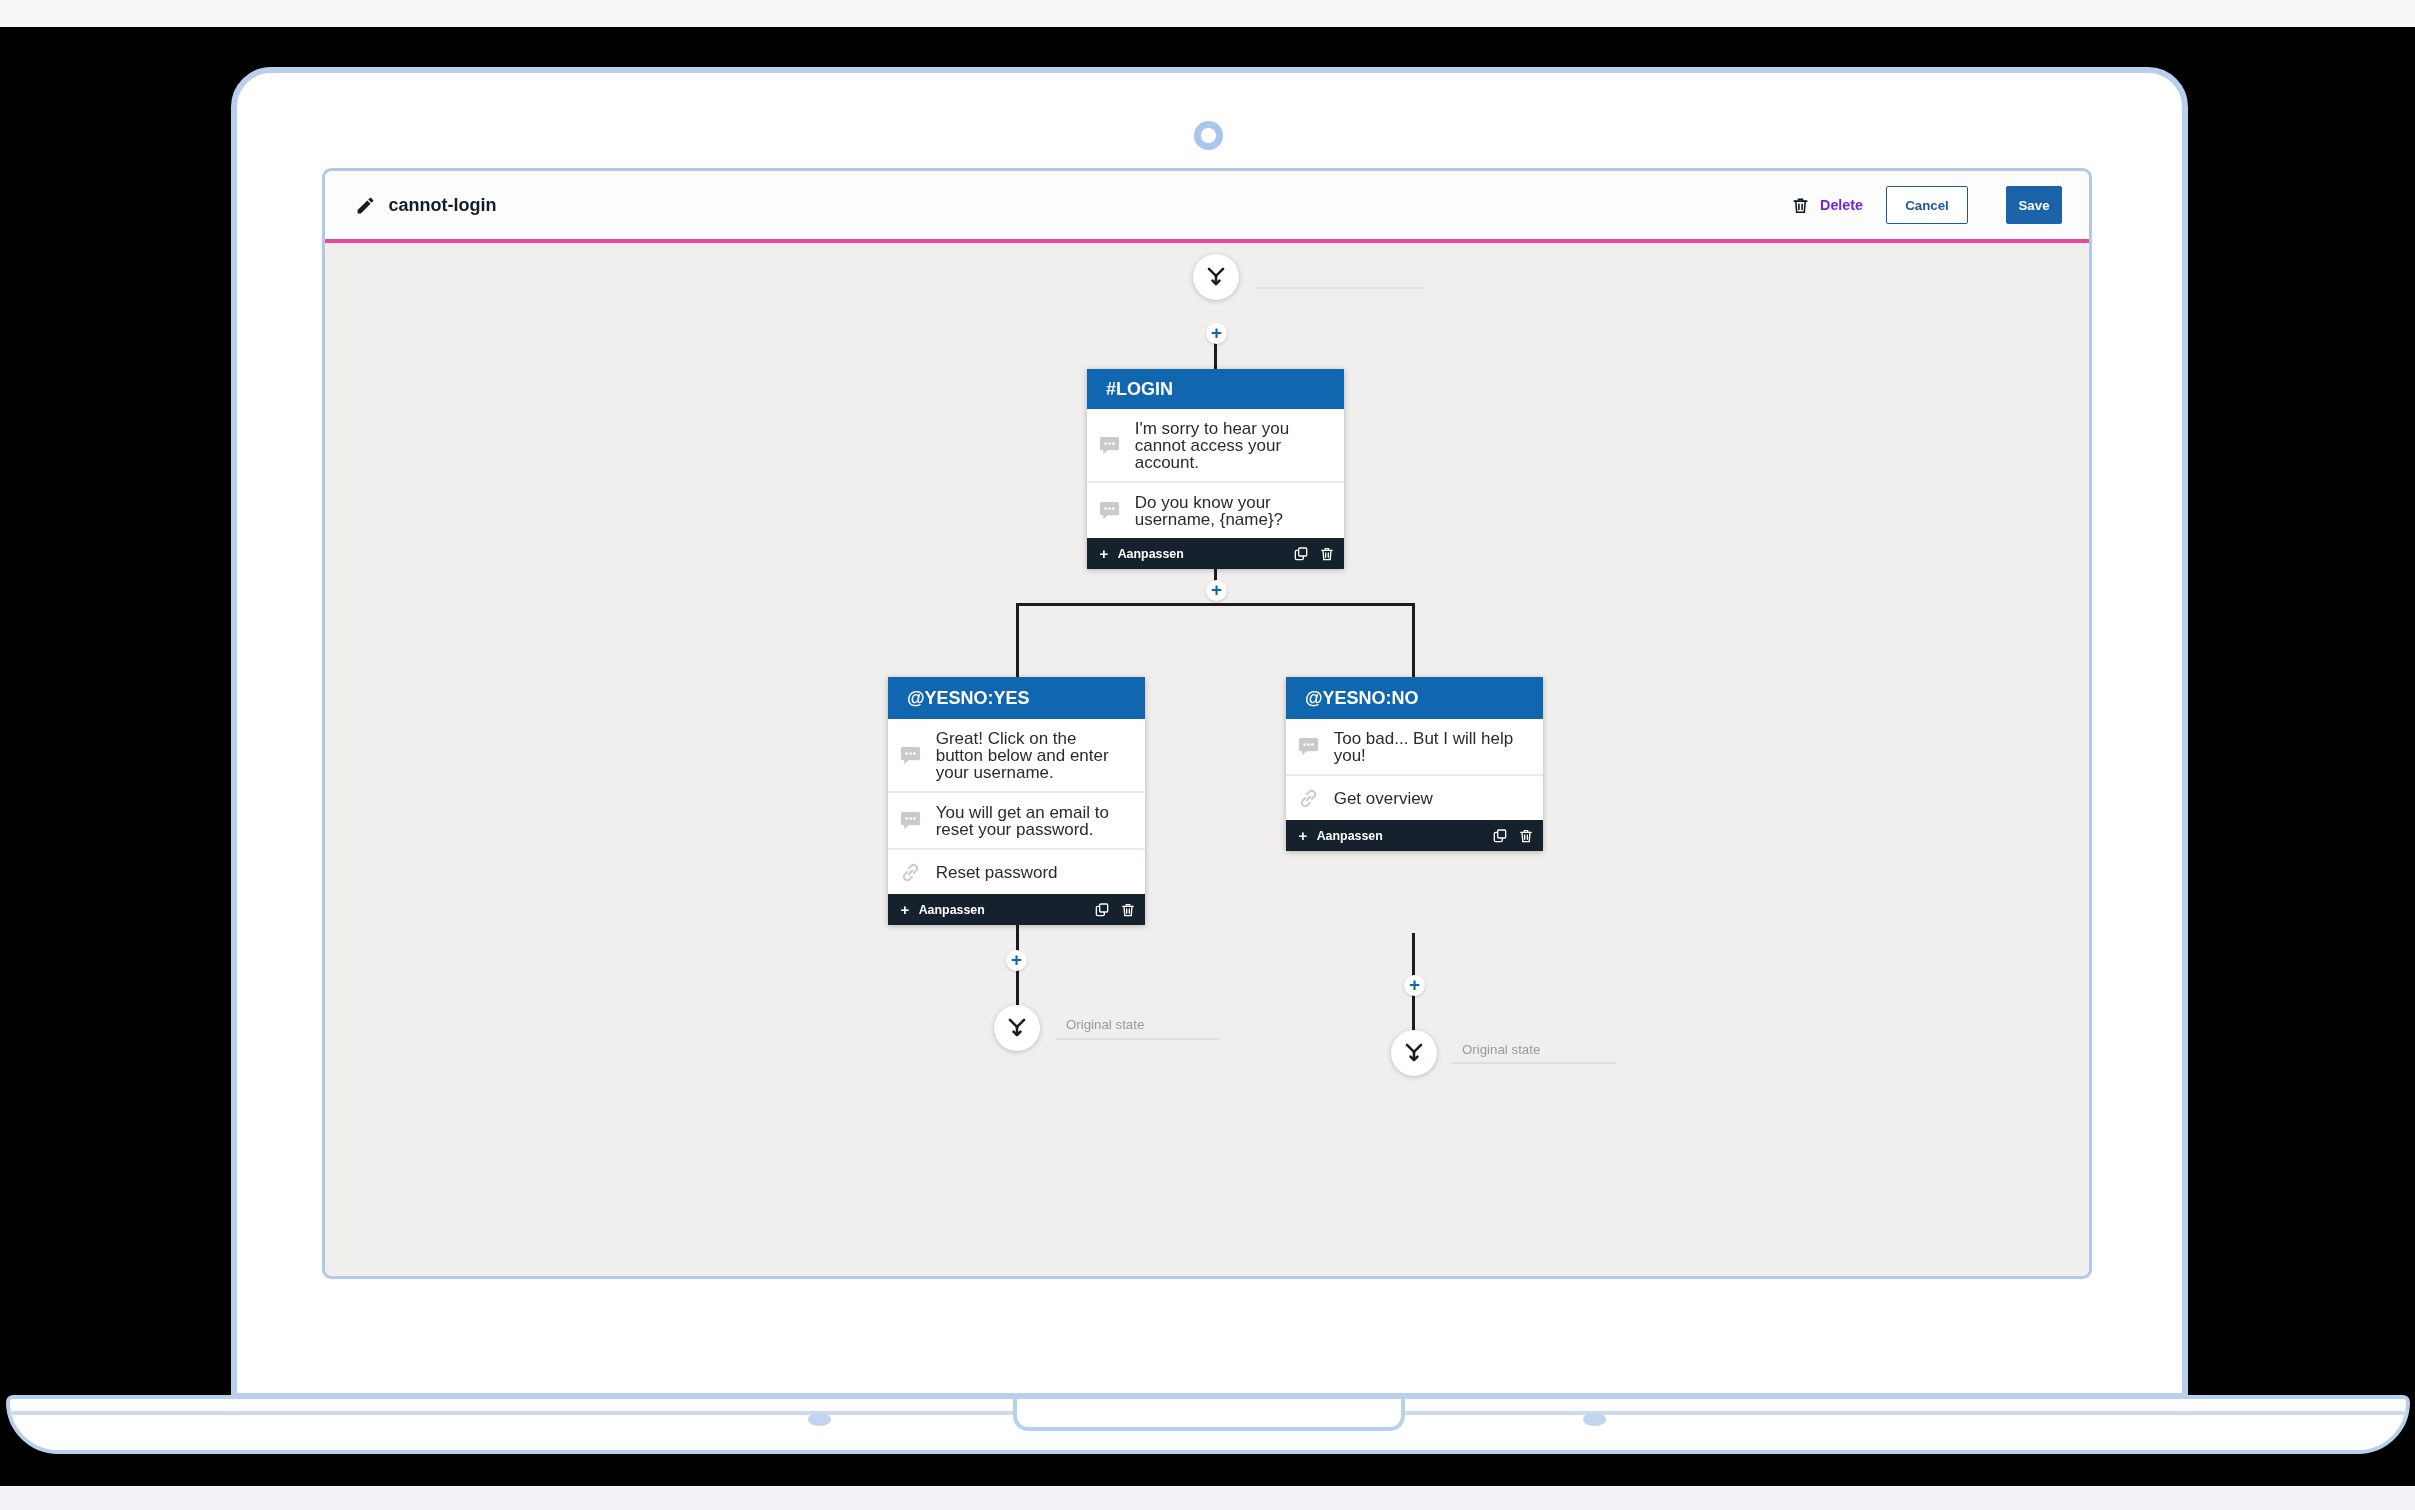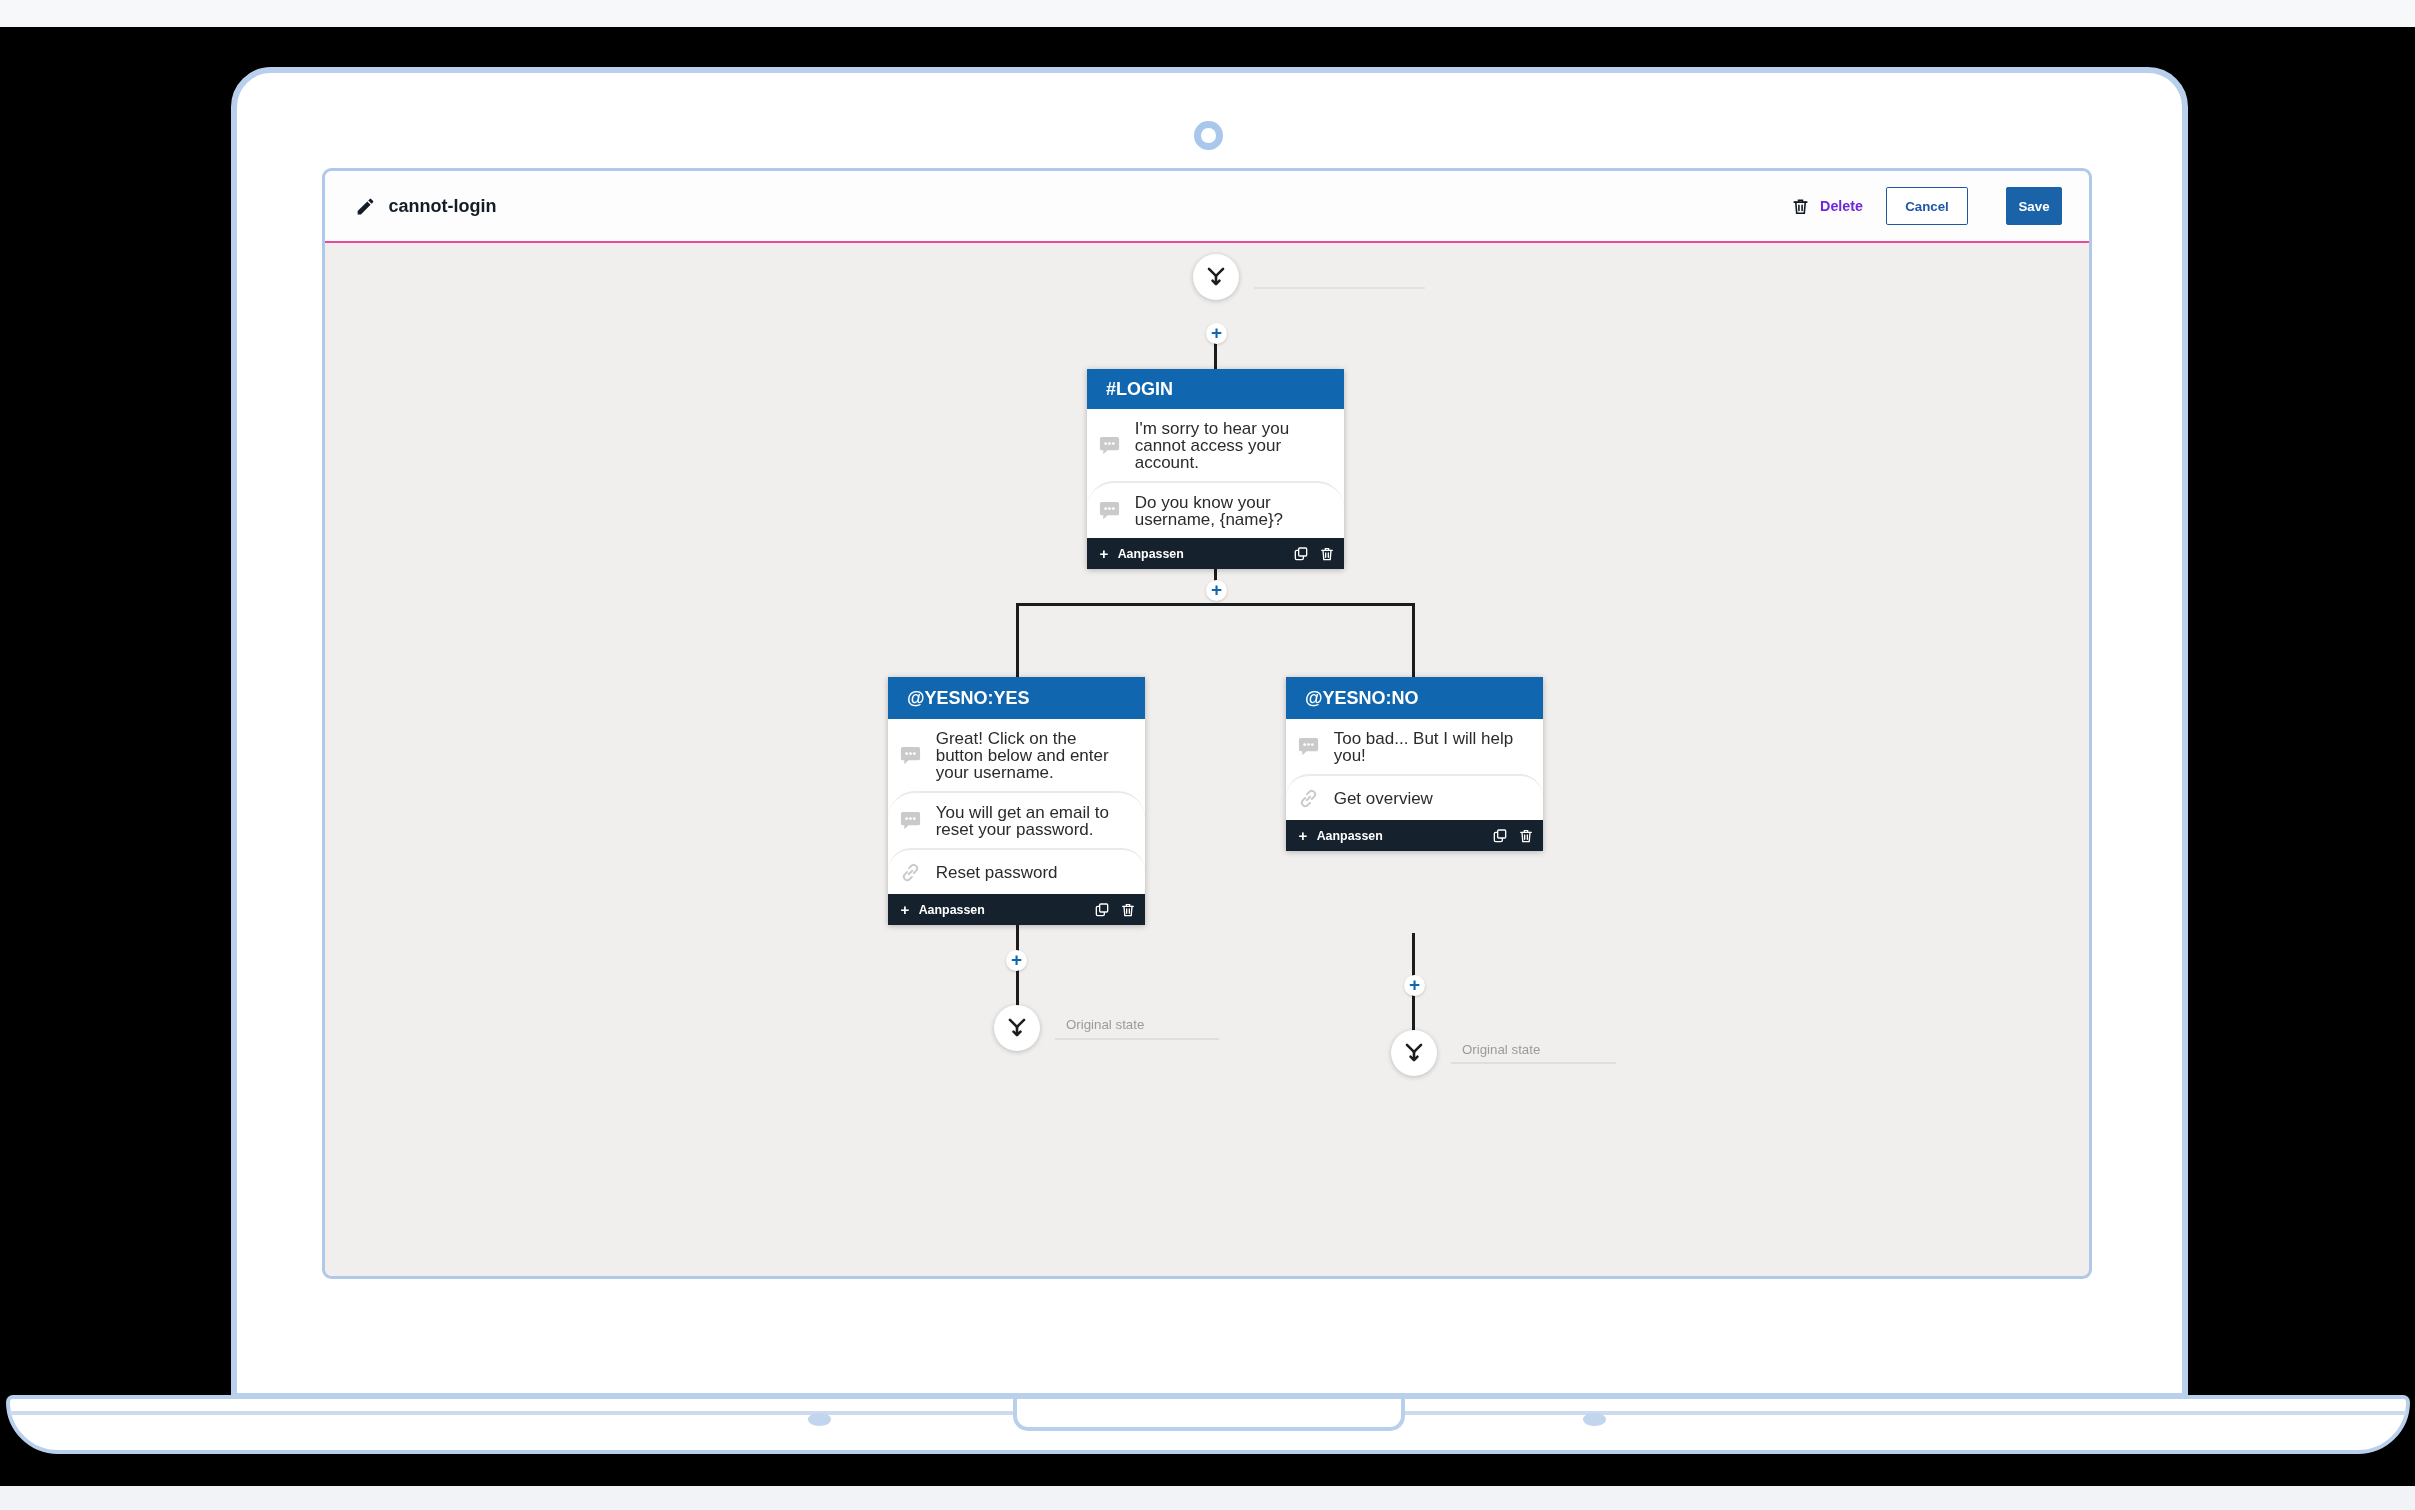--- a/index.html
+++ b/index.html
@@ -20,21 +20,21 @@
         background:#fff;border:4.8px solid #b9d0ec;border-radius:7.6px 7.6px 57px 57px;}
   .base-seam{left:0;right:0;top:12.4px;height:3.8px;background:#ccdbf0;}
   .notch{left:1003px;top:0;width:392px;height:32px;box-sizing:border-box;background:#fff;
          border:4.8px solid #b9d0ec;border-top:none;border-radius:0 0 15px 15px;z-index:2;}
   .foot{top:14.3px;width:23px;height:12.4px;border-radius:50%;background:#c2d5ee;}
   .foot-l{left:798px;} .foot-r{left:1573px;}
 
   
   .editor{left:85px;top:95px;width:1770px;height:1111px;box-sizing:border-box;
           border:3.8px solid #b0c9e9;border-radius:9.5px;background:#f0efee;overflow:hidden;}
-  .toolbar{position:relative;height:72px;background:#fdfdfd;border-bottom:2px solid #ec4899;
+  .toolbar{position:relative;height:72px;background:#fdfdfd;border-bottom:4px solid #ec4899;
            display:flex;align-items:center;padding:0 27px 0 30px;box-sizing:border-box;}
   .tb-title-group{display:flex;align-items:center;gap:12.4px;}
   .tb-title{font-size:18px;font-weight:bold;color:#141d27;}
   .tb-right{margin-left:auto;display:flex;align-items:center;}
   .tb-delete{display:flex;align-items:center;gap:10.5px;font-size:14.3px;font-weight:bold;
              color:#6d28d9;cursor:pointer;}
   .btn{box-sizing:border-box;height:38px;display:flex;align-items:center;justify-content:center;
        font-size:13.3px;font-weight:bold;border-radius:1.9px;cursor:pointer;}
   .btn-cancel{width:82px;margin-left:23px;background:#fff;border:1.9px solid #2256a4;color:#2256a4;}
   .btn-save{width:56px;margin-left:38px;background:#1b63a9;border:1.9px solid #1b63a9;color:#fff;}
@@ -54,21 +54,21 @@
   .state-circle{width:46px;height:46px;border-radius:50%;background:#fff;z-index:2;
                 box-shadow:0 1px 4.8px rgba(0,0,0,.22);display:flex;align-items:center;
                 justify-content:center;cursor:pointer;}
   .state-label{font-size:13.3px;color:#9b9b9b;z-index:2;cursor:text;}
 
   
   .node{width:257px;z-index:2;box-shadow:0 1px 5.7px rgba(0,0,0,.25);background:#fff;}
   .node-header{height:42px;line-height:42px;background:#1166b0;color:#fff;
                font-size:18px;font-weight:bold;padding-left:19px;cursor:pointer;}
   .node-row{display:flex;align-items:center;background:#fff;padding:10.5px 0;cursor:pointer;}
-  .node-row + .node-row{border-top:2.9px solid #ebeae8;border-radius:27px;}
+  .node-row + .node-row{border-top:2.9px solid #ebeae8;}
   .row-icon{flex:0 0 23px;width:23px;height:23px;margin:0 13.3px 0 11.4px;}
   .msg{font-size:17px;line-height:17px;color:#2b2b2b;padding-right:28.5px;}
   .node-footer{height:31px;background:#16212e;display:flex;align-items:center;
                padding:0 9.5px 0 12.4px;cursor:pointer;}
   .footer-plus{color:#fff;font-size:15px;font-weight:bold;margin-right:9.5px;}
   .footer-label{color:#fff;font-size:12.4px;font-weight:bold;}
   .footer-spacer{flex:1;}
   .footer-icon{width:16px;height:16px;margin-left:9.5px;cursor:pointer;}
 
   svg{display:block;}

